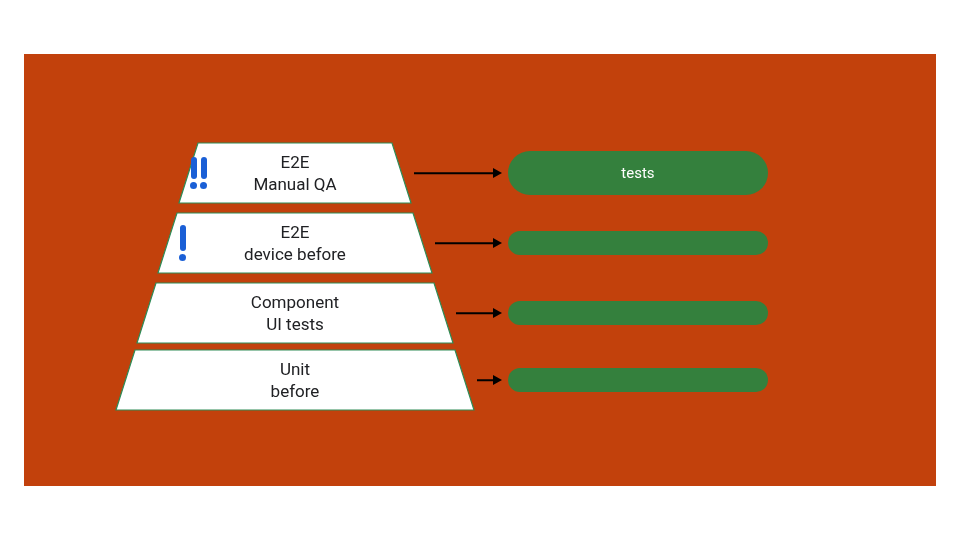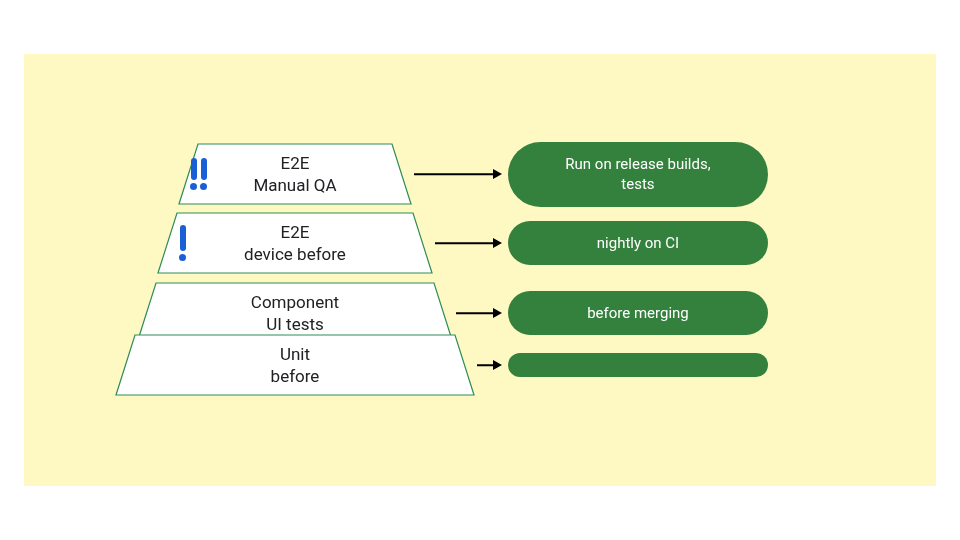--- a/index.html
+++ b/index.html
@@ -7,21 +7,21 @@
   body {
     font-family: -apple-system, BlinkMacSystemFont, "Segoe UI", Roboto, Arial, sans-serif;
     background: #ffffff;
     display: flex;
     align-items: center;
     justify-content: center;
   }
   .canvas {
     width: 912px;
     height: 432px;
-    background: #fef9c3;
+    background: #c2410c;
     position: relative;
   }
   .row {
     position: absolute;
     display: flex;
     align-items: center;
   }
   .trap-wrap {
     position: relative;
     display: flex;
@@ -126,21 +126,20 @@
             <div class="dot"></div>
           </div>
       </div>
       <div class="trap-label">
         <span>E2E</span>
         <span>Manual QA</span>
       </div>
     </div>
     <div class="arrow"></div>
     <div class="pill">
-      <span>Run on release builds,</span>
       <span>tests</span>
     </div>
   </div>
 
   <div class="row" style="left:133px; top:158px;">
     <div class="trap-wrap" style="width:276px; height:62px;">
       <svg class="trap-svg" viewBox="0 0 276 62" preserveAspectRatio="none">
         <polygon points="20,1 256,1 275,61 1,61" fill="#ffffff" stroke="#2e8b57" stroke-width="1.2"></polygon>
       </svg>
       <div class="emphasis" style="left:22px;">
@@ -149,41 +148,39 @@
             <div class="dot"></div>
           </div>
       </div>
       <div class="trap-label">
         <span>E2E</span>
         <span>device before</span>
       </div>
     </div>
     <div class="arrow" style="width:67px;"></div>
     <div class="pill">
-      <span>nightly on CI</span>
     </div>
   </div>
 
   <div class="row" style="left:112px; top:228px;">
     <div class="trap-wrap" style="width:318px; height:62px;">
       <svg class="trap-svg" viewBox="0 0 318 62" preserveAspectRatio="none">
         <polygon points="20,1 298,1 317,61 1,61" fill="#ffffff" stroke="#2e8b57" stroke-width="1.2"></polygon>
       </svg>
       <div class="trap-label">
         <span>Component</span>
         <span>UI tests</span>
       </div>
     </div>
     <div class="arrow" style="width:46px;"></div>
     <div class="pill">
-      <span>before merging</span>
     </div>
   </div>
 
-  <div class="row" style="left:91px; top:280px;">
+  <div class="row" style="left:91px; top:295px;">
     <div class="trap-wrap" style="width:360px; height:62px;">
       <svg class="trap-svg" viewBox="0 0 360 62" preserveAspectRatio="none">
         <polygon points="20,1 340,1 359,61 1,61" fill="#ffffff" stroke="#2e8b57" stroke-width="1.2"></polygon>
       </svg>
       <div class="trap-label">
         <span>Unit</span>
         <span>before</span>
       </div>
     </div>
     <div class="arrow" style="width:25px;"></div>

